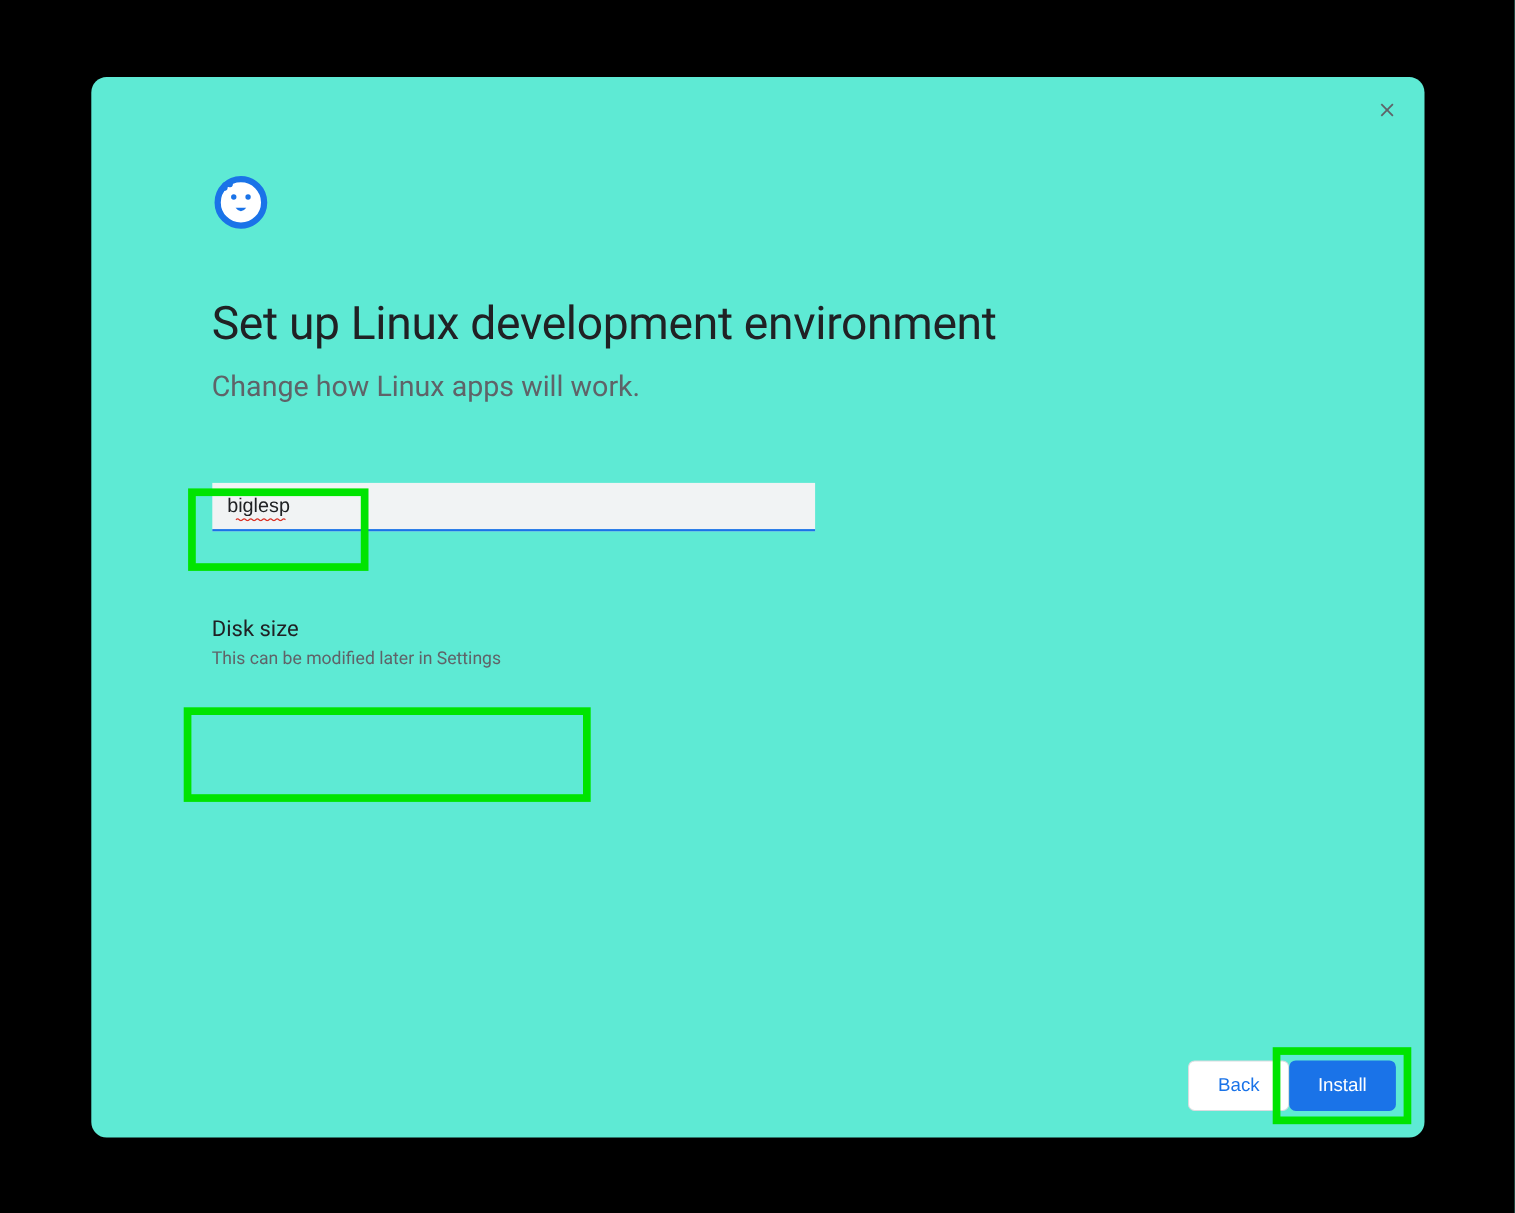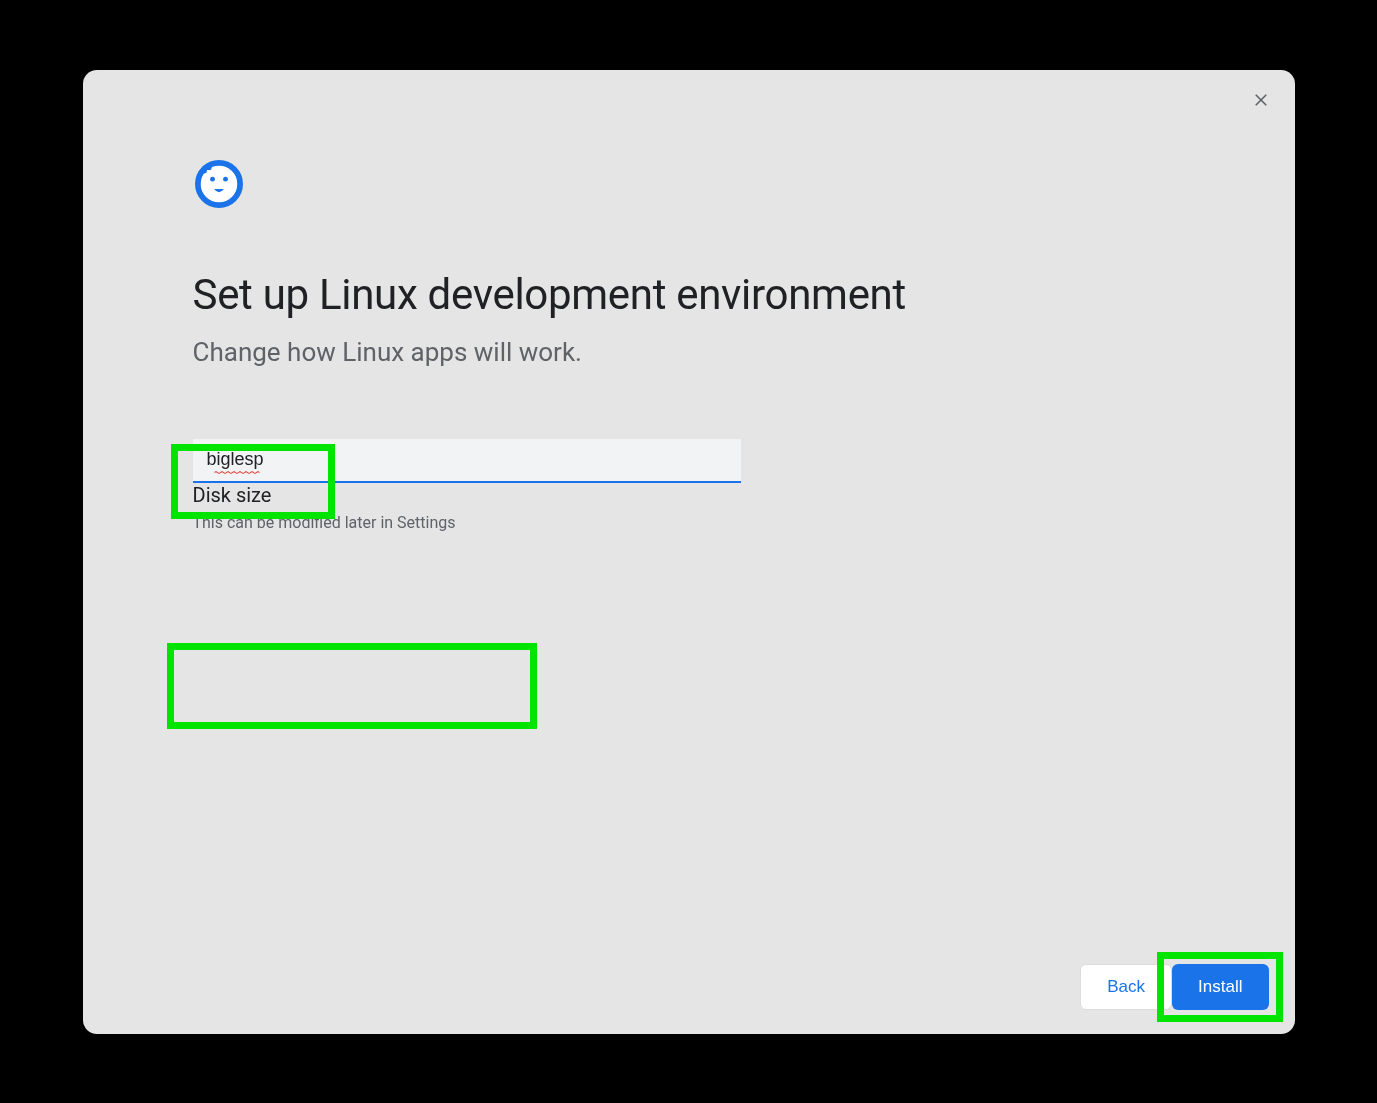--- a/index.html
+++ b/index.html
@@ -10,21 +10,21 @@
     body {
       font-family: 'Roboto', 'Segoe UI', Arial, sans-serif;
       background: #000;
       display: flex;
       align-items: center;
       justify-content: center;
       min-height: 100vh;
       padding: 6px;
     }
     .dialog {
-      background: #e5e5e5;
+      background: #5eead4;
       border-radius: 14px;
       width: 1212px;
       height: 964px;
       position: relative;
       padding: 0;
     }
     .close-btn {
       position: absolute;
       top: 18px;
       right: 22px;
@@ -63,20 +63,21 @@
     }
     .field-label {
       font-size: 15px;
       color: #1a73e8;
       font-weight: 500;
       margin-bottom: 8px;
     }
     .username-wrap {
       position: relative;
       width: 548px;
+      margin-bottom: 76px;
     }
     .username-input {
       width: 100%;
       height: 44px;
       background: #f1f3f4;
       border: none;
       border-bottom: 2.5px solid #1a73e8;
       padding: 0 14px;
       font-size: 18px;
       color: #202124;

